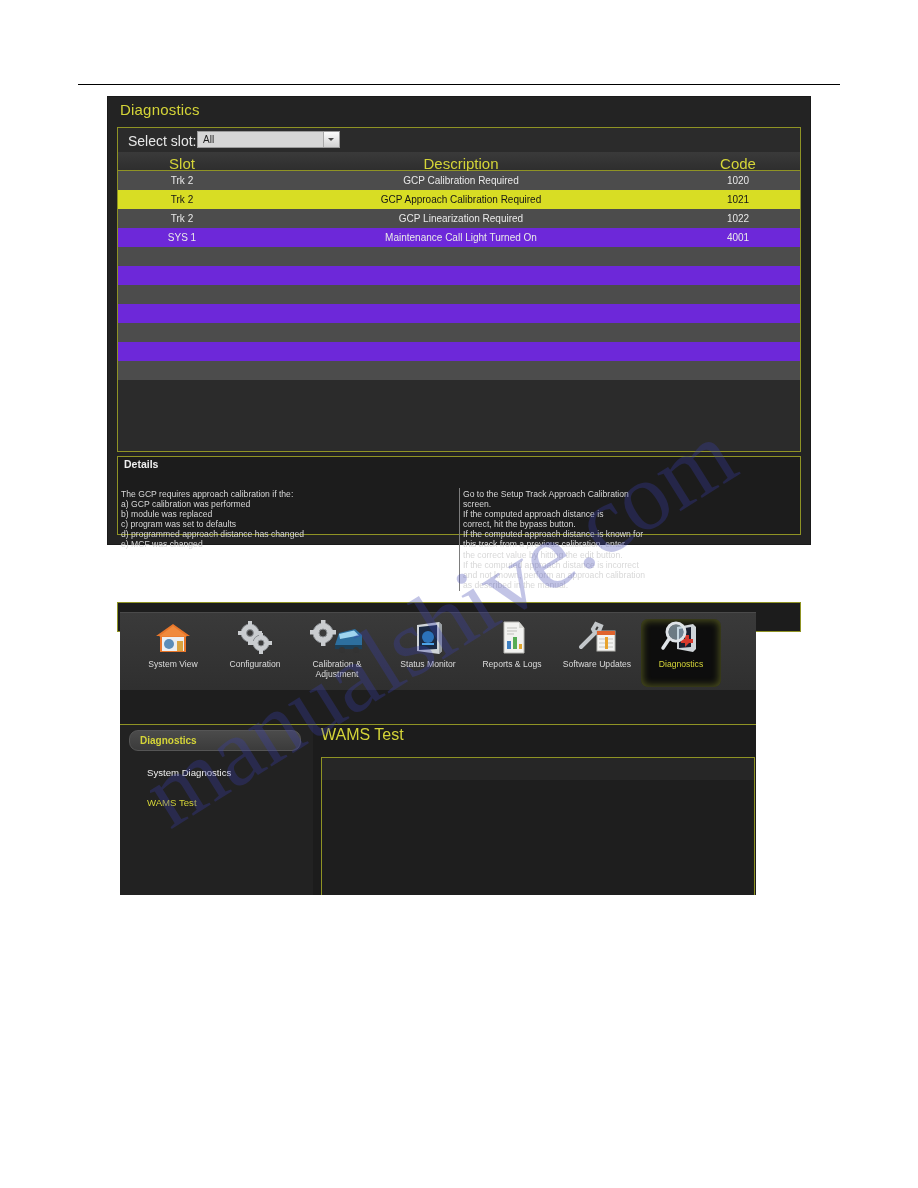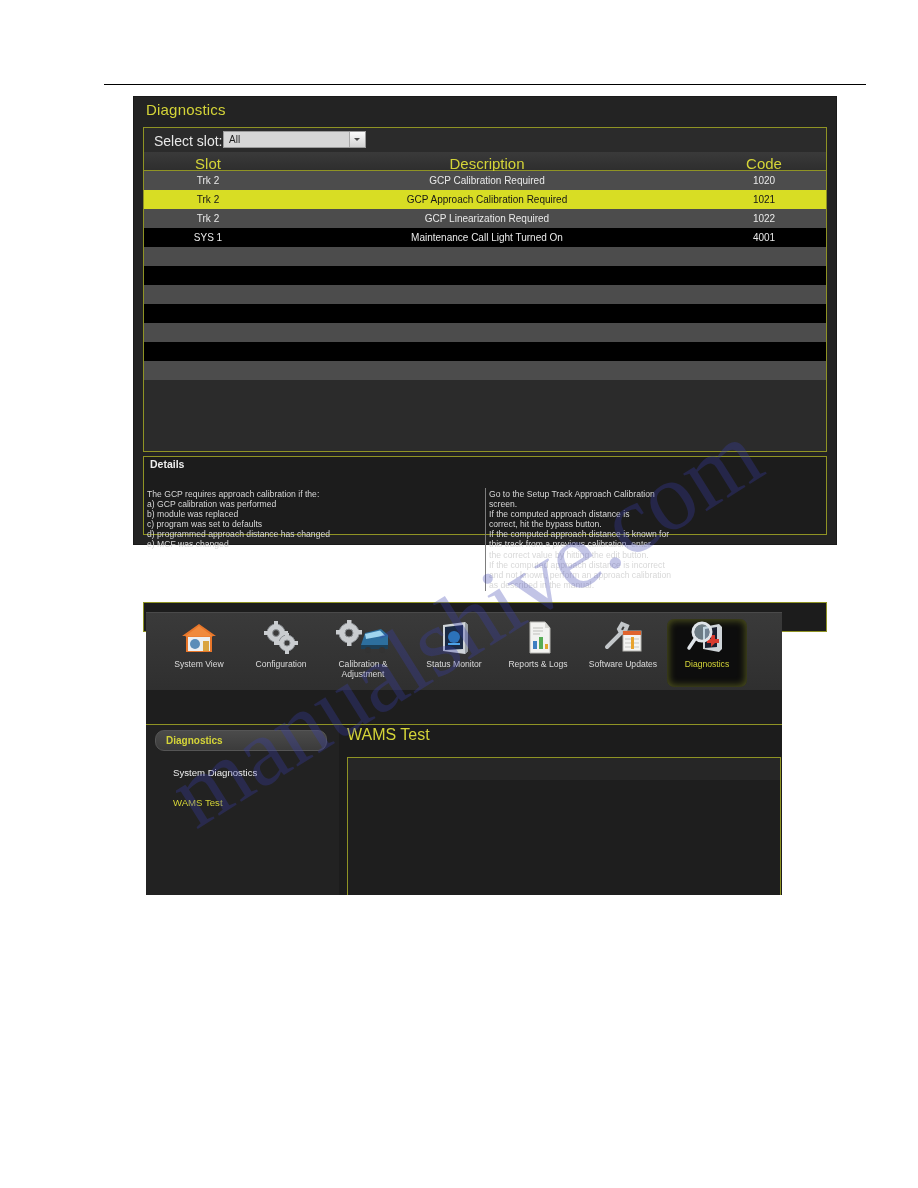--- a/index.html
+++ b/index.html
@@ -1,18 +1,18 @@
 <!DOCTYPE html>
 <html><head>
 <meta charset="utf-8">
 <style>
   html,body{margin:0;padding:0;background:#ffffff;}
   body{width:918px;height:1188px;position:relative;font-family:"Liberation Sans",sans-serif;overflow:hidden;}
 
-  .page{position:absolute;inset:0;background:#fff;margin-left:26px;}
+  .page{position:absolute;inset:0;background:#fff;}
 
   
   .top-rule{position:absolute;left:78px;top:84px;width:762px;height:0;border-top:1.4px solid #000;}
 
   
   .fig1{position:absolute;left:108px;top:97px;width:702px;height:447px;background:#232323;box-shadow:0 0 0 1px #1a1a1a;}
 
   .fig1-title{position:absolute;left:12px;top:4px;font-size:15px;color:#d4d438;letter-spacing:.2px;}
 
   .slot-frame{position:absolute;left:9px;top:30px;width:684px;height:325px;border:1.5px solid #8f9324;background:#2b2b2b;box-sizing:border-box;}
@@ -26,21 +26,21 @@
 
   .tbl-head{position:absolute;left:0;top:24px;width:100%;height:18px;background:linear-gradient(#3a3a3a,#2e2e2e);border-bottom:1px solid #8f9324;}
   .tbl-head div{position:absolute;top:3px;font-size:15px;font-weight:normal;color:#d4d438;text-align:center;}
   .col-slot{left:0;width:128px;}
   .col-desc{left:128px;width:430px;}
   .col-code{left:558px;width:124px;}
 
   .tbl-body{position:absolute;left:0;top:43px;width:100%;bottom:0;}
   .trow{position:relative;height:19px;}
   .trow.odd{background:#4c4c4c;}
-  .trow.even{background:#000000;}
+  .trow.even{background:#6d28d9;}
   .trow.sel{background:#d8dd24;}
   .trow span{position:absolute;top:4px;font-size:10px;color:#e9e9e9;text-align:center;}
   .trow.sel span{color:#161616;}
   .c1{left:0;width:128px;}
   .c2{left:128px;width:430px;}
   .c3{left:558px;width:124px;}
 
   
   .det-frame{position:absolute;left:9px;top:359px;width:684px;height:79px;border:1.5px solid #8f9324;background:#1c1c1c;box-sizing:border-box;}
   .det-title{position:absolute;left:6px;top:1px;font-size:10.5px;font-weight:bold;color:#efefef;}

